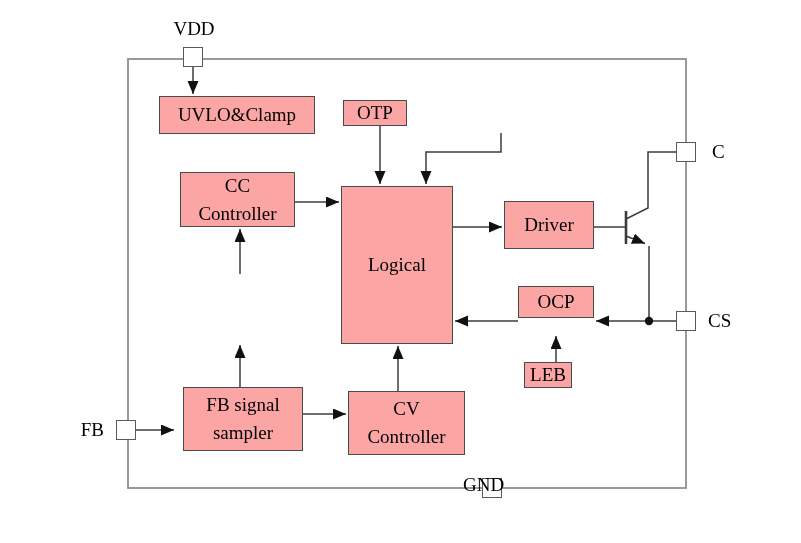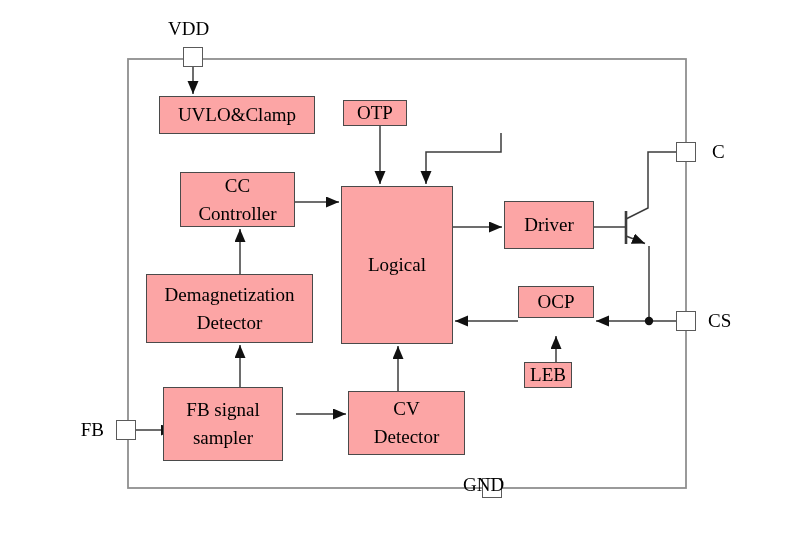--- a/index.html
+++ b/index.html
@@ -67,44 +67,40 @@
   <div class="block" style="left:180px;top:172px;width:115px;height:55px">
     <span>CC
 Controller</span>
   </div>
   <div class="block" style="left:341px;top:186px;width:112px;height:158px">
     <span>Logical</span>
   </div>
   <div class="block" style="left:504px;top:201px;width:90px;height:48px">
     <span>Driver</span>
   </div>
-  <div class="block" style="left:146px;top:274px;width:167px;height:69px">
-    <span>Demagnetization
-Detector</span>
-  </div>
   <div class="block" style="left:518px;top:286px;width:76px;height:32px">
     <span>OCP</span>
   </div>
   <div class="block" style="left:524px;top:362px;width:48px;height:26px">
     <span>LEB</span>
   </div>
-  <div class="block" style="left:163px;top:387px;width:120px;height:74px">
+  <div class="block" style="left:183px;top:387px;width:120px;height:64px">
     <span>FB signal
 sampler</span>
   </div>
   <div class="block" style="left:348px;top:391px;width:117px;height:64px">
     <span>CV
-Detector</span>
+Controller</span>
   </div>
 
   <div class="pin" style="left:183px;top:47px"></div>
   <div class="pin" style="left:676px;top:142px"></div>
   <div class="pin" style="left:676px;top:311px"></div>
   <div class="pin" style="left:116px;top:420px"></div>
   <div class="pin" style="left:482px;top:478px"></div>
 
-  <div class="pinlabel" style="left:168px;top:18px;width:52px;text-align:left">VDD</div>
+  <div class="pinlabel" style="left:168px;top:18px;width:52px;text-align:center">VDD</div>
   <div class="pinlabel" style="left:712px;top:141px">C</div>
   <div class="pinlabel" style="left:708px;top:310px">CS</div>
   <div class="pinlabel" style="left:68px;top:419px;width:36px;text-align:right">FB</div>
   <div class="pinlabel" style="left:463px;top:474px;width:60px;">GND</div>
 
 </div>
 
 </body></html>

